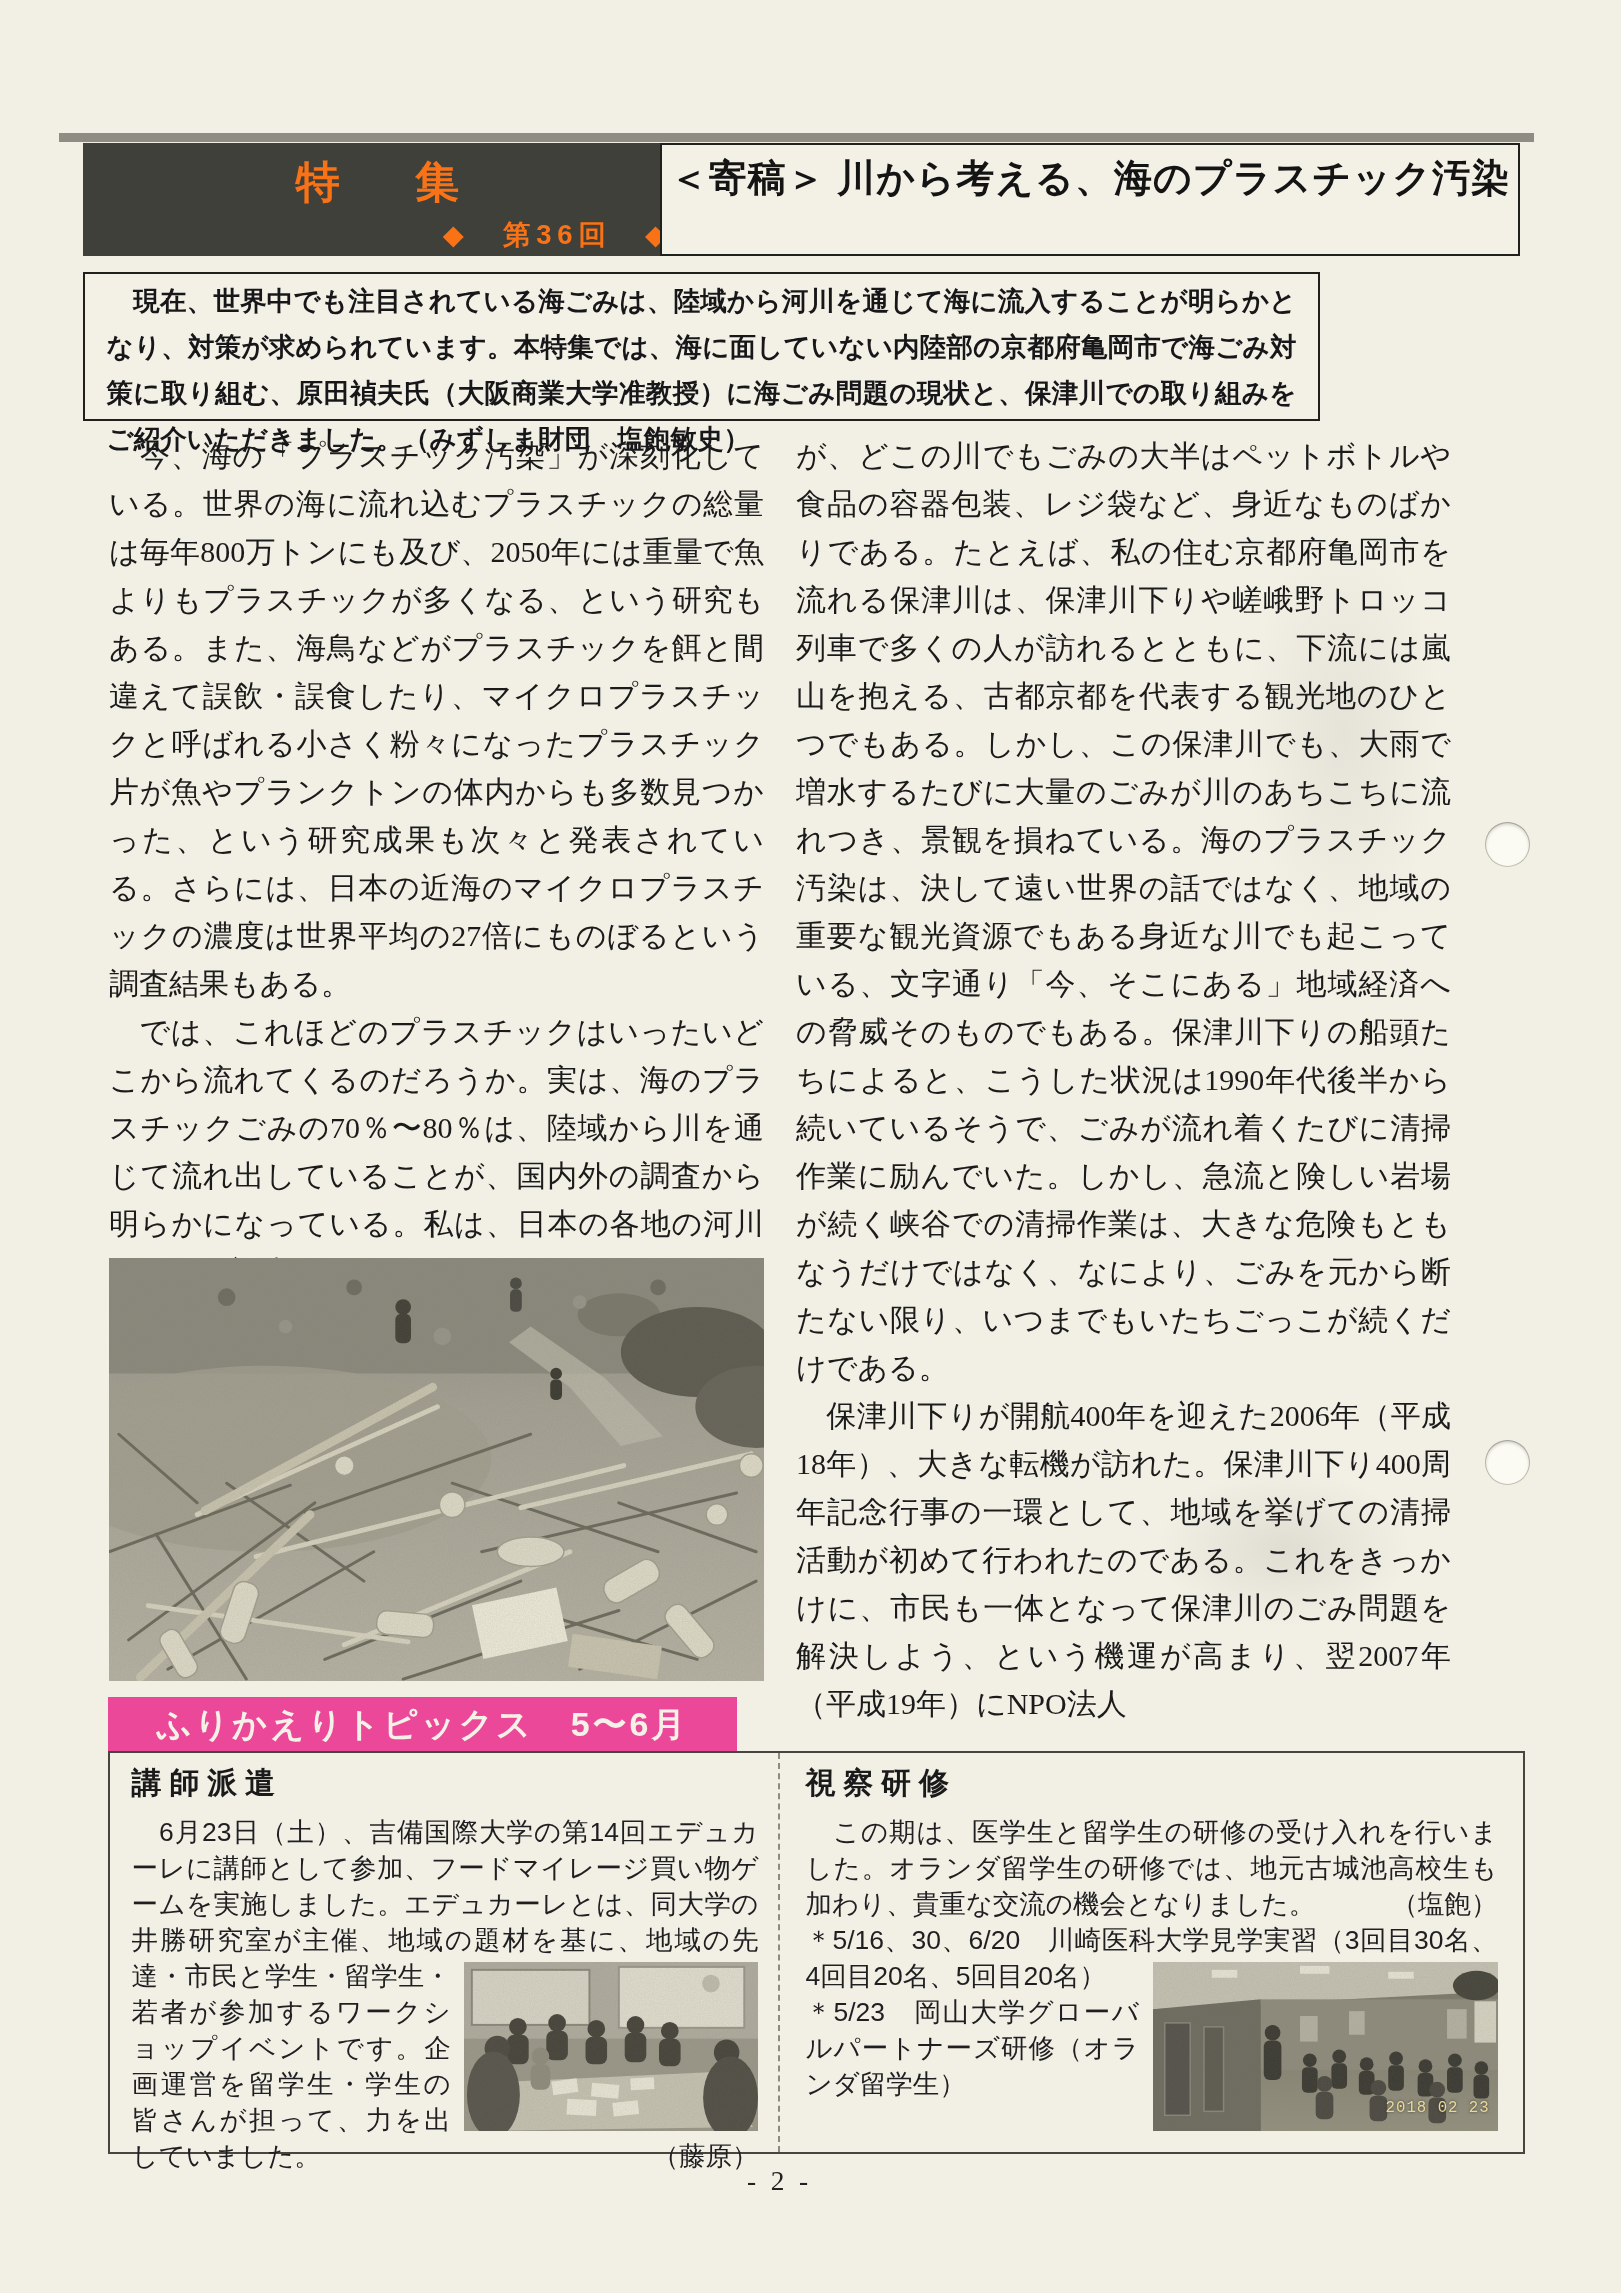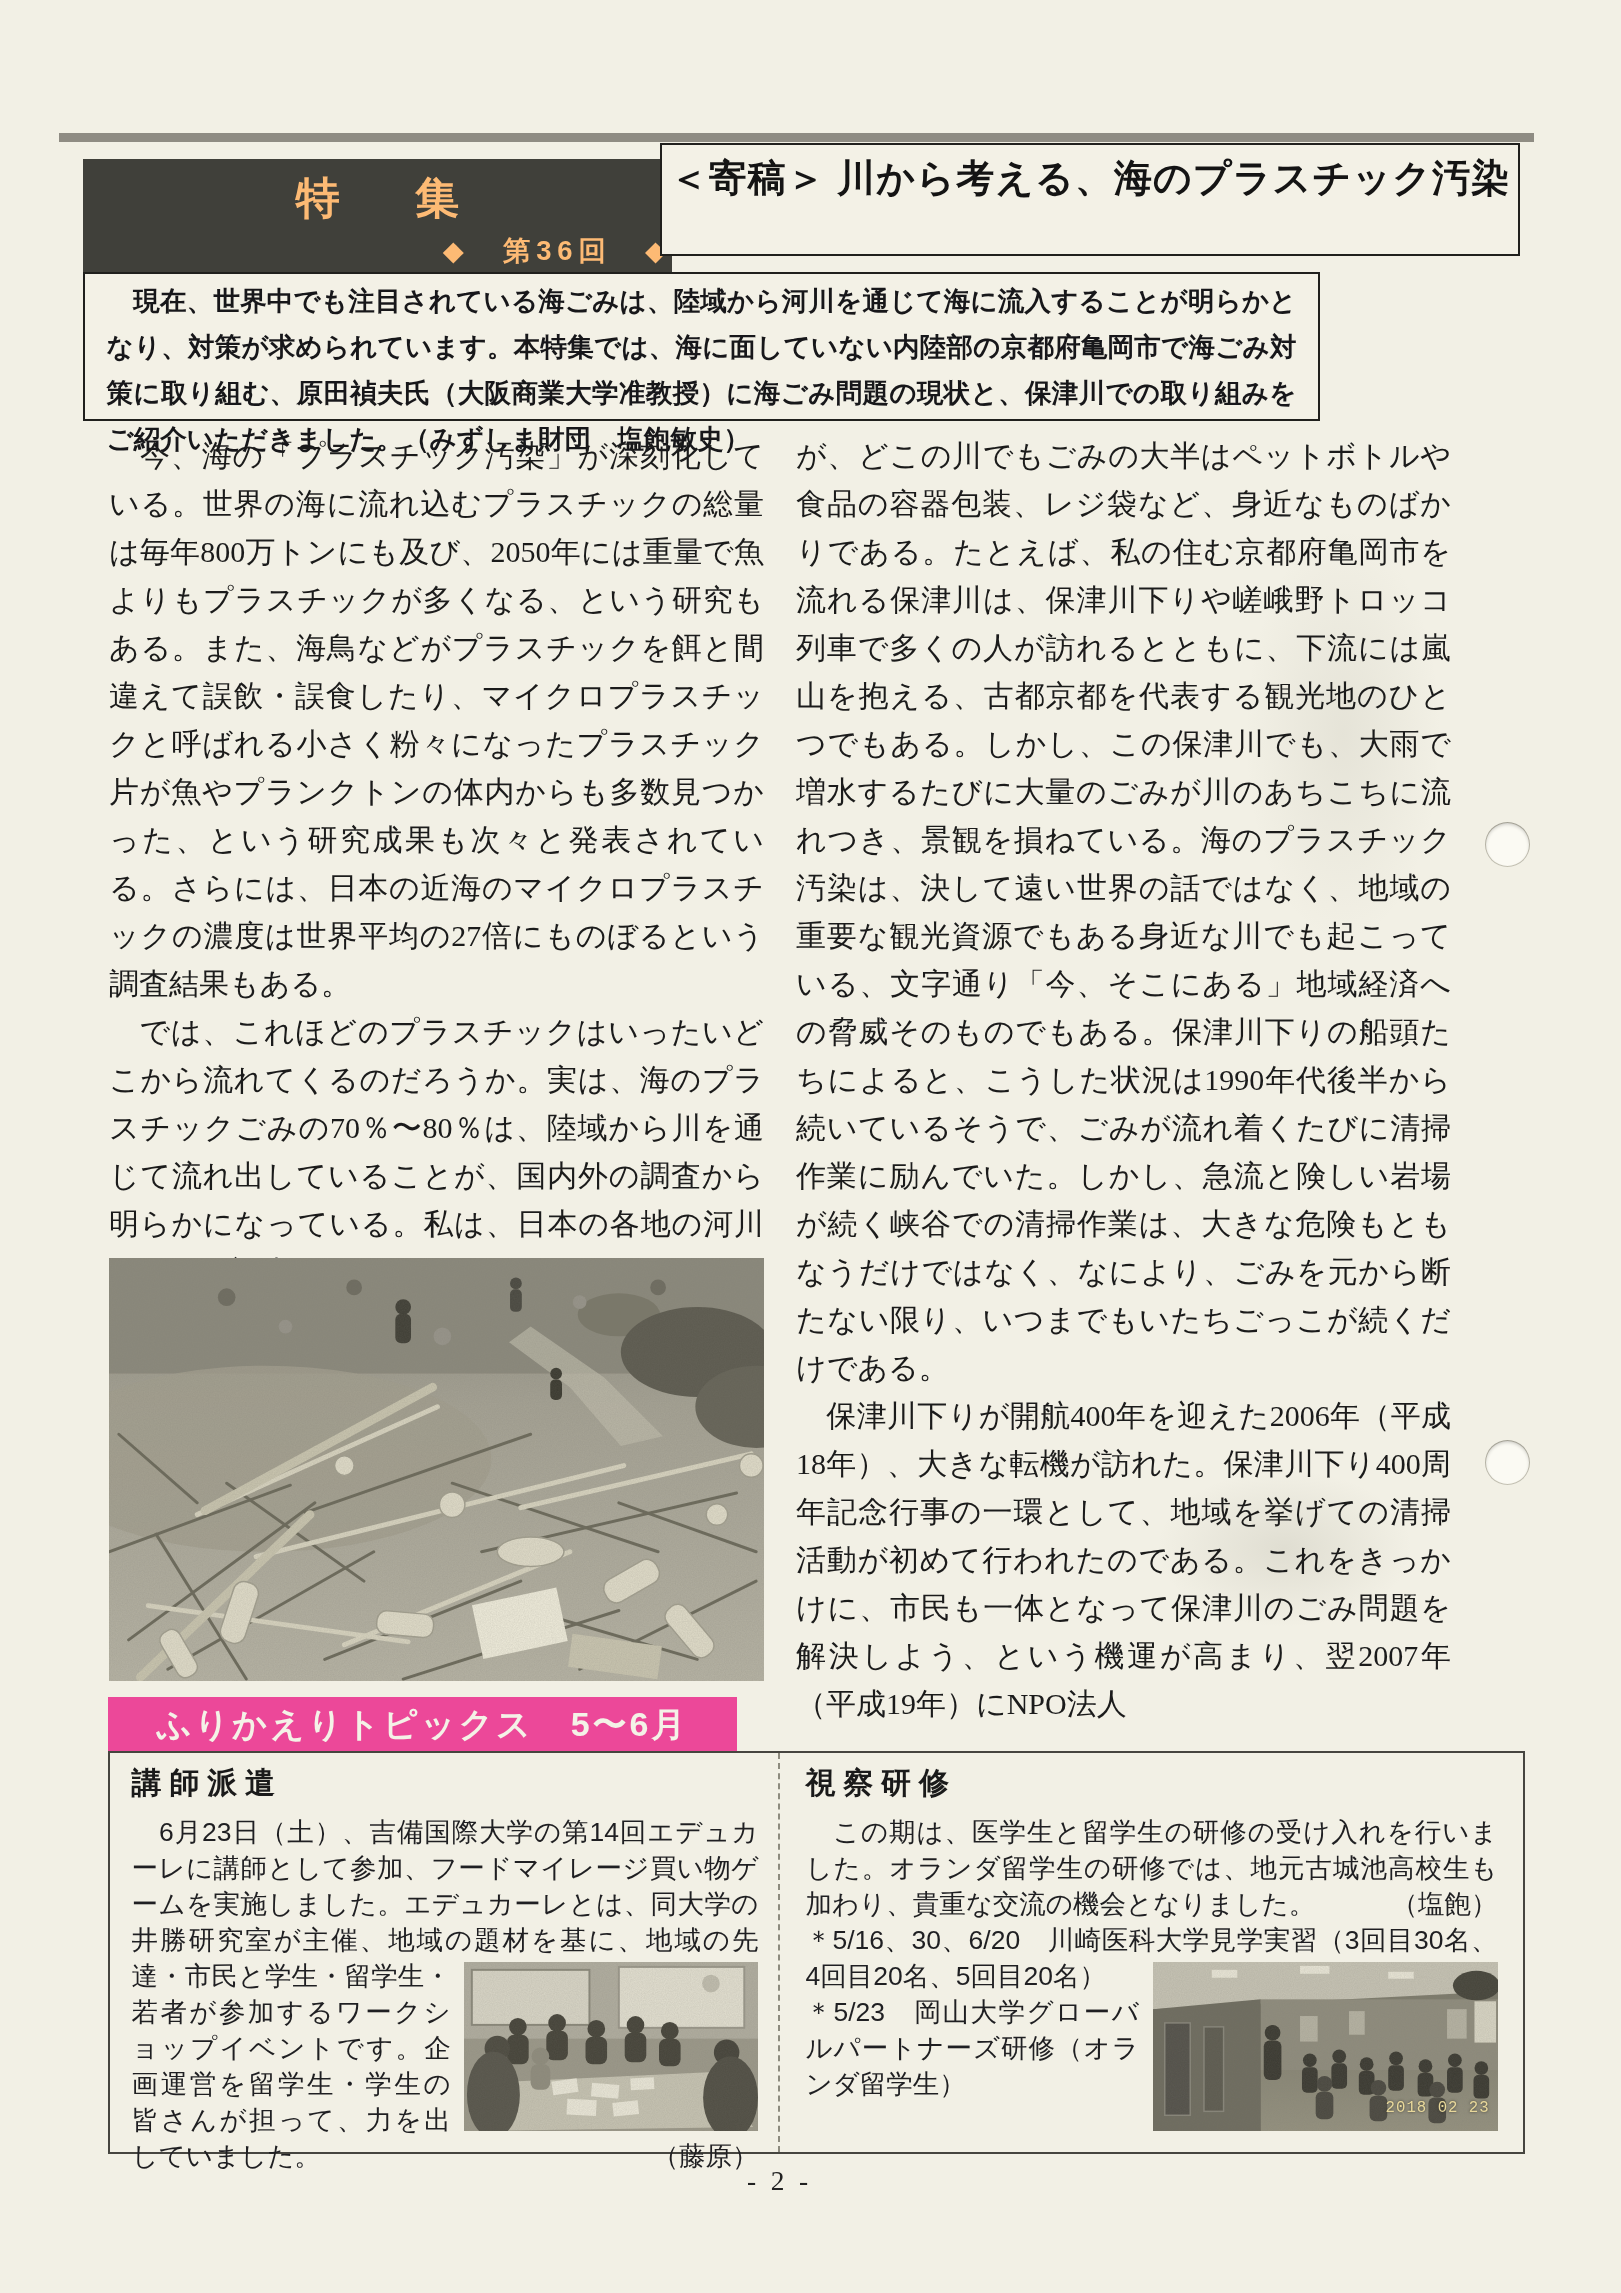--- a/index.html
+++ b/index.html
@@ -10,21 +10,21 @@
   .hole{position:absolute;width:45px;height:45px;border-radius:50%;background:#fbfaf3;
         box-shadow:inset 0 2px 3.9px rgba(0,0,0,.22), inset 0 0 0 1px #c8c5b6;}
   .hole1{left:1485px;top:822px;} .hole2{left:1485px;top:1440px;}
   .bleed{position:absolute;pointer-events:none;}
   .b1{left:804px;top:274px;width:255px;height:147px;background:radial-gradient(closest-side,rgba(118,116,98,.16),transparent);}
   .b2{left:1157px;top:1470px;width:255px;height:157px;background:radial-gradient(closest-side,rgba(118,116,98,.15),transparent);}
   .b3{left:196px;top:1803px;width:294px;height:235px;background:radial-gradient(closest-side,rgba(130,128,108,.14),transparent);}
   .b4{left:1245px;top:529px;width:196px;height:412px;background:radial-gradient(closest-side,rgba(118,116,98,.10),transparent);}
   
   .feature-box{position:absolute;left:83px;top:143px;width:589px;height:113px;background:#40403a;
-               color:#fdba74;text-align:center;margin-top:16px;}
+               color:#f97316;text-align:center;}
   .feature-label{display:block;margin-top:9.8px;font-size:44px;font-weight:bold;letter-spacing:15.7px;padding-left:15.7px;}
   .episode-label{display:block;margin-top:4.9px;font-size:27.4px;font-weight:bold;letter-spacing:5.9px;padding-left:5.9px;text-align:right;}
   .title-box{position:absolute;left:660px;top:143px;width:860px;height:113px;border:2.9px solid #20201d;
              box-sizing:border-box;background:#f3f1e6;text-align:center;}
   .article-title{display:block;margin-top:7.8px;font-size:38px;font-weight:bold;letter-spacing:1px;color:#141414;}
   .article-author{display:block;margin-top:5.9px;font-size:28px;font-weight:bold;color:#1c1c1c;}
   
   .intro-box{position:absolute;left:83px;top:272px;width:1237px;height:149px;border:2.9px solid #20201d;
              box-sizing:border-box;padding:3.9px 21.6px;background:#f3f1e6;}
   .intro-text{font-size:26.5px;line-height:46px;font-weight:600;text-align:justify;color:#17171a;}

